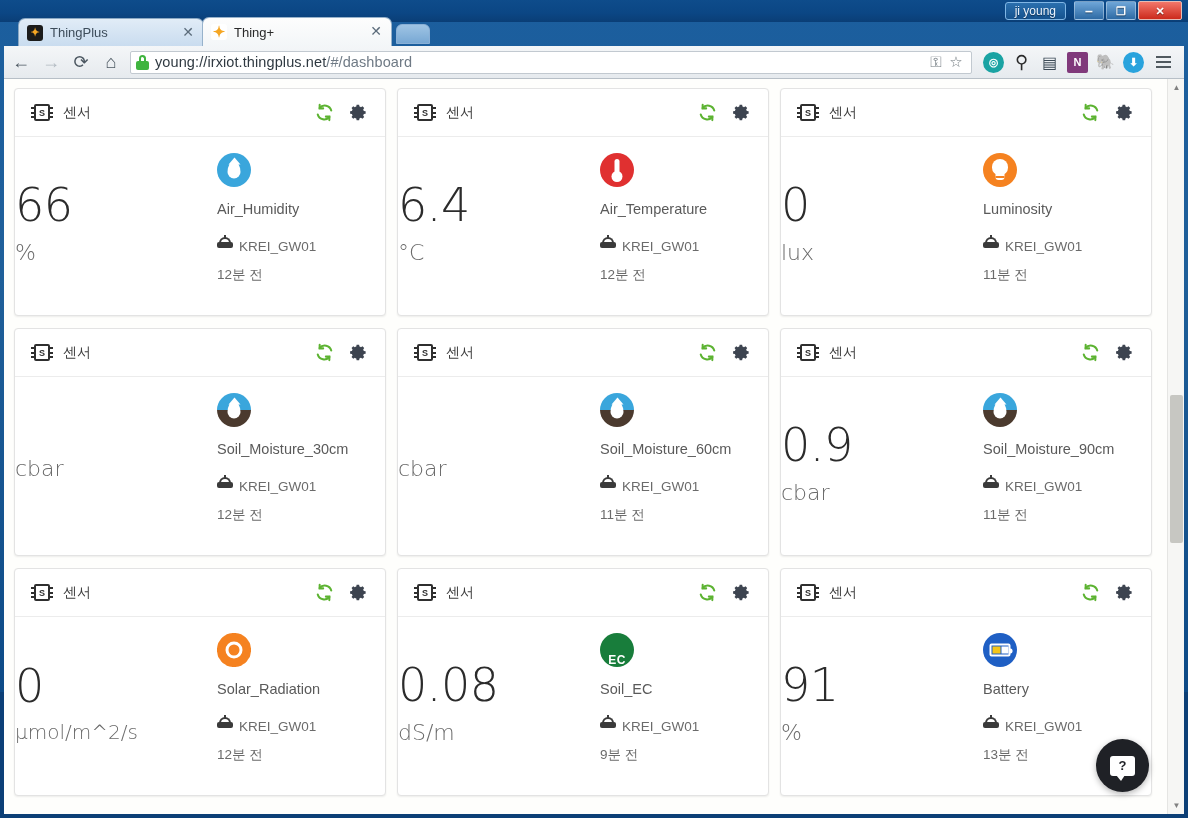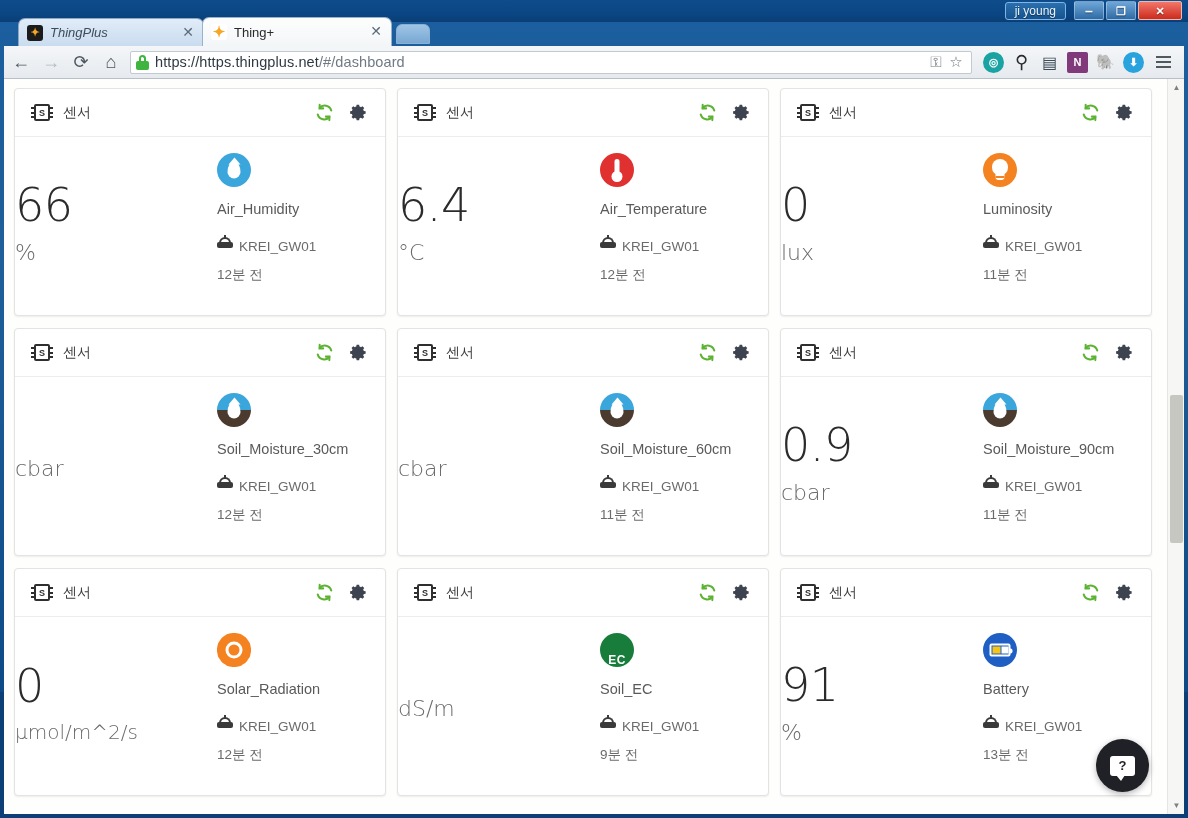--- a/index.html
+++ b/index.html
@@ -74,21 +74,21 @@
     flex: 0 0 16px; margin-right: 7px;
     display: flex; align-items: center; justify-content: center;
     font-size: 11px; font-weight: bold;
   }
   .favicon.dark { background: #1b1b1b; color: #f5a623; }
   .favicon.light { background: #fff; color: #f5a623; font-size: 15px; }
   .tab-title {
     flex: 1 1 auto; font-size: 13px; color: #2a2a2a;
     white-space: nowrap; overflow: hidden; text-overflow: ellipsis;
   }
-  #tab-0 .tab-title { color: #3d4c5a; font-style: italic; }
+  #tab-0 .tab-title { color: #3d4c5a; }
   .tab-close {
     flex: 0 0 14px; width: 14px; height: 14px; color: #5b6b7a;
     font-size: 14px; line-height: 13px; text-align: center;
   }
 
   
   #toolbar {
     position: absolute; left: 4px; top: 46px; width: 1180px; height: 33px;
     background: linear-gradient(180deg,#f4f6f8,#e6eaee);
     border-bottom: 1px solid #b7bfc7;
@@ -319,21 +319,21 @@
     <div class="navbtn">←</div>
     <div class="navbtn dim">→</div>
     <div class="navbtn">⟳</div>
     <div class="navbtn">⌂</div>
 
     <div id="omnibox">
       <span id="lock">
         <span class="shackle"></span>
           <span class="body"></span>
       </span>
-      <span id="url"><span class="host">https://https.thingplus.net</span>/#/dashboard</span>
+      <span id="url"><span class="host">young://irxiot.thingplus.net</span>/#/dashboard</span>
       <span style="flex:1 1 auto"></span>
       <span class="omni-icon">⚿</span>
       <span class="omni-icon">☆</span>
     </div>
 
     <div class="ext">
         <span class="dot" style="background:#1aa3a3">◎</span>
       </div>
     <div class="ext">
         <span style="font-size:18px;color:#2b2b2b">⚲</span>
@@ -735,20 +735,21 @@
               </span>
               <span class="hdr-btn">
                 <svg class="gear-ico" viewBox="0 0 24 24" fill="#3d4450">
                   <path d="M12 8.2a3.8 3.8 0 1 0 0 7.6 3.8 3.8 0 0 0 0-7.6zm0 5.9a2.1 2.1 0 1 1 0-4.2 2.1 2.1 0 0 1 0 4.2z"></path>
                   <path d="M21 13.6v-3.2l-2.3-.4a7 7 0 0 0-.8-1.9l1.3-1.9-2.2-2.2-1.9 1.3a7 7 0 0 0-1.9-.8L12.8 2.2H9.6l-.4 2.3a7 7 0 0 0-1.9.8L5.4 4l-2.2 2.2 1.3 1.9a7 7 0 0 0-.8 1.9l-2.3.4v3.2l2.3.4c.2.7.5 1.3.8 1.9l-1.3 1.9 2.2 2.2 1.9-1.3c.6.4 1.2.6 1.9.8l.4 2.3h3.2l.4-2.3c.7-.2 1.3-.5 1.9-.8l1.9 1.3 2.2-2.2-1.3-1.9c.4-.6.6-1.2.8-1.9l2.3-.4z"></path>
                 </svg>
               </span>
             </div>
             <div class="card-body">
               <div class="value-col">
+                <div class="value">0.08</div>
                 <div class="unit">dS/m</div>
               </div>
               <div class="meta-col">
                 <div class="sensor-icon ic-ec">
                   <span>EC</span>
                 </div>
                 <div class="sensor-name">Soil_EC</div>
                 <div class="gw-row">
                   <span class="gw-icon">
                     <span class="ant"></span>

